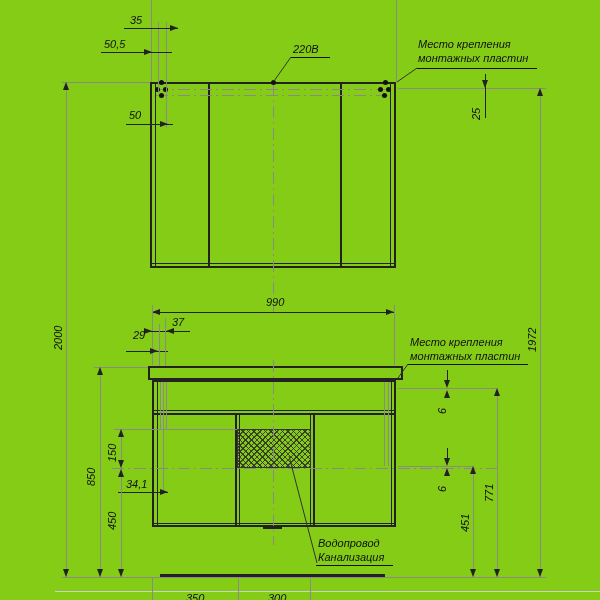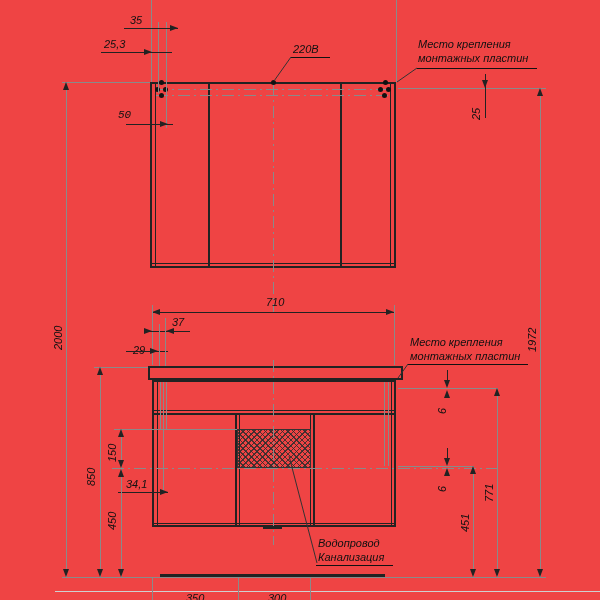--- a/index.html
+++ b/index.html
@@ -1,16 +1,16 @@
 <!DOCTYPE html>
 <html><head>
 <meta charset="utf-8">
 <style>
   html,body{margin:0;padding:0;background:#fff;}
-  #stage{position:relative;width:600px;height:600px;background:#ef4444;overflow:hidden;
+  #stage{position:relative;width:600px;height:600px;background:#84cc16;overflow:hidden;
          font-family:"Liberation Sans",sans-serif;}
   .ln{position:absolute;background:#222;}
   .g{background:#8a8a8a;}
   .lt{background:#cfcfcf;}
   .dd{position:absolute;height:1px;background:repeating-linear-gradient(90deg,#8a8a8a 0 12px,transparent 12px 16px,#8a8a8a 16px 18px,transparent 18px 22px);}
   .ddv{position:absolute;width:1px;background:repeating-linear-gradient(180deg,#8a8a8a 0 12px,transparent 12px 16px,#8a8a8a 16px 18px,transparent 18px 22px);}
   .box{position:absolute;box-sizing:border-box;border:2px solid #222;background:transparent;}
   .txt{position:absolute;font:italic 11px/1.2 "Liberation Sans",sans-serif;color:#111;white-space:nowrap;}
   .vt{writing-mode:vertical-rl;transform:rotate(180deg);}
   .ar{position:absolute;width:0;height:0;}
@@ -52,25 +52,25 @@
 
   <div class="ln g" style="left:151px;top:0;width:1px;height:82px;"></div>
   <div class="ln g" style="left:396px;top:0;width:1px;height:82px;"></div>
   <div class="ln g" style="left:158px;top:22px;width:1px;height:71px;"></div>
   <div class="ln g" style="left:166px;top:22px;width:1px;height:106px;"></div>
 
   <div class="txt" style="left:130px;top:14px;">35</div>
   <div class="ln" style="left:124px;top:28px;width:54px;height:1px;"></div>
   <div class="ar aR" style="left:170px;top:25px;"></div>
 
-  <div class="txt" style="left:104px;top:38px;">25,3</div>
+  <div class="txt" style="left:104px;top:38px;">50,5</div>
   <div class="ln" style="left:101px;top:52px;width:71px;height:1px;"></div>
   <div class="ar aR" style="left:144px;top:49px;"></div>
 
-  <div class="txt" style="left:118px;top:109px;font-family:Liberation Mono, monospace;">50</div>
+  <div class="txt" style="left:129px;top:109px;">50</div>
   <div class="ln" style="left:126px;top:124px;width:47px;height:1px;"></div>
   <div class="ar aR" style="left:160px;top:121px;"></div>
 
   <div class="txt" style="left:293px;top:43px;">220В</div>
   <div class="ul" style="left:291px;top:57px;width:39px;"></div>
 
   <div class="txt" style="left:418px;top:38px;">Место крепления</div>
   <div class="txt" style="left:418px;top:52px;">монтажных пластин</div>
   <div class="ul" style="left:417px;top:68px;width:120px;"></div>
 
@@ -83,33 +83,33 @@
   <div class="ar aU" style="left:537px;top:88px;"></div>
   <div class="ar aD" style="left:537px;top:569px;"></div>
   <div class="txt vt" style="left:526px;top:316px;height:36px;">1972</div>
 
   <div class="ln g" style="left:62px;top:82px;width:88px;height:1px;"></div>
   <div class="ln g" style="left:66px;top:82px;width:1px;height:495px;"></div>
   <div class="ar aU" style="left:63px;top:82px;"></div>
   <div class="ar aD" style="left:63px;top:569px;"></div>
   <div class="txt vt" style="left:52px;top:314px;height:36px;">2000</div>
 
-  <div class="txt" style="left:266px;top:296px;">710</div>
+  <div class="txt" style="left:266px;top:296px;">990</div>
   <div class="ln" style="left:152px;top:312px;width:242px;height:1px;"></div>
   <div class="ar aL" style="left:152px;top:309px;"></div>
   <div class="ar aR" style="left:386px;top:309px;"></div>
   <div class="ln g" style="left:152px;top:305px;width:1px;height:60px;"></div>
   <div class="ln g" style="left:394px;top:305px;width:1px;height:60px;"></div>
 
   <div class="txt" style="left:172px;top:316px;">37</div>
   <div class="ln" style="left:146px;top:331px;width:44px;height:1px;"></div>
   <div class="ar aR" style="left:144px;top:328px;"></div>
   <div class="ar aL" style="left:166px;top:328px;"></div>
 
-  <div class="txt" style="left:133px;top:344px;">29</div>
+  <div class="txt" style="left:133px;top:329px;">29</div>
   <div class="ln" style="left:126px;top:351px;width:42px;height:1px;"></div>
   <div class="ar aR" style="left:150px;top:348px;"></div>
   <div class="ln g" style="left:159px;top:324px;width:1px;height:42px;"></div>
   <div class="ln g" style="left:165px;top:318px;width:1px;height:48px;"></div>
 
   <div class="box" style="left:148px;top:366px;width:255px;height:14px;"></div>
   <div class="box" style="left:152px;top:380px;width:244px;height:147px;"></div>
   <div class="ln" style="left:157px;top:382px;width:1px;height:143px;"></div>
   <div class="ln" style="left:391px;top:382px;width:1px;height:143px;"></div>
   <div class="ln" style="left:154px;top:523px;width:240px;height:1px;"></div>

